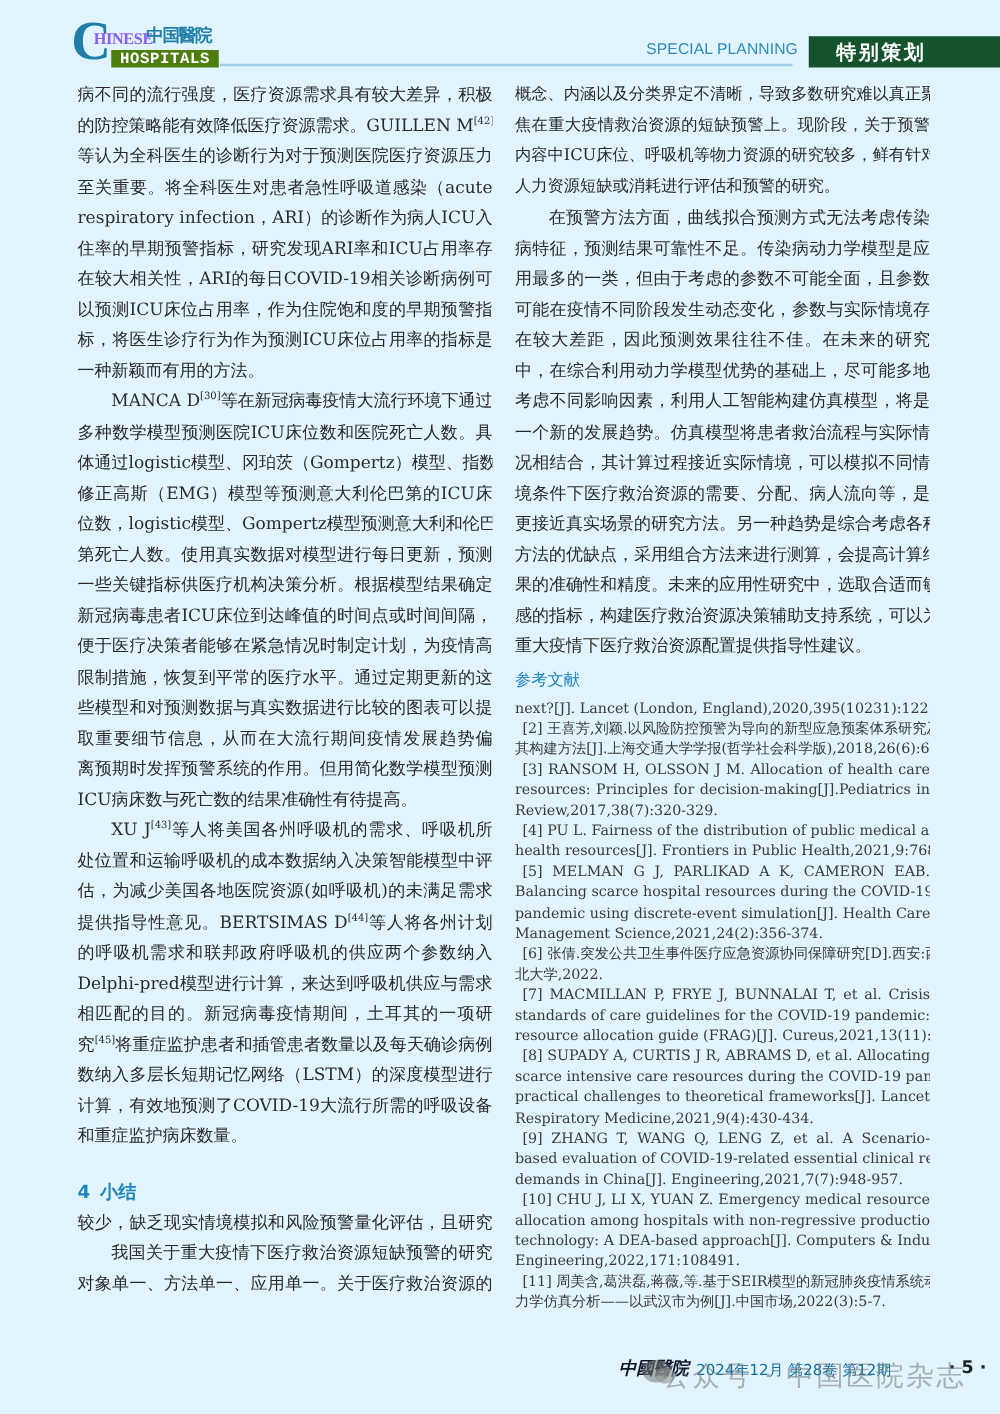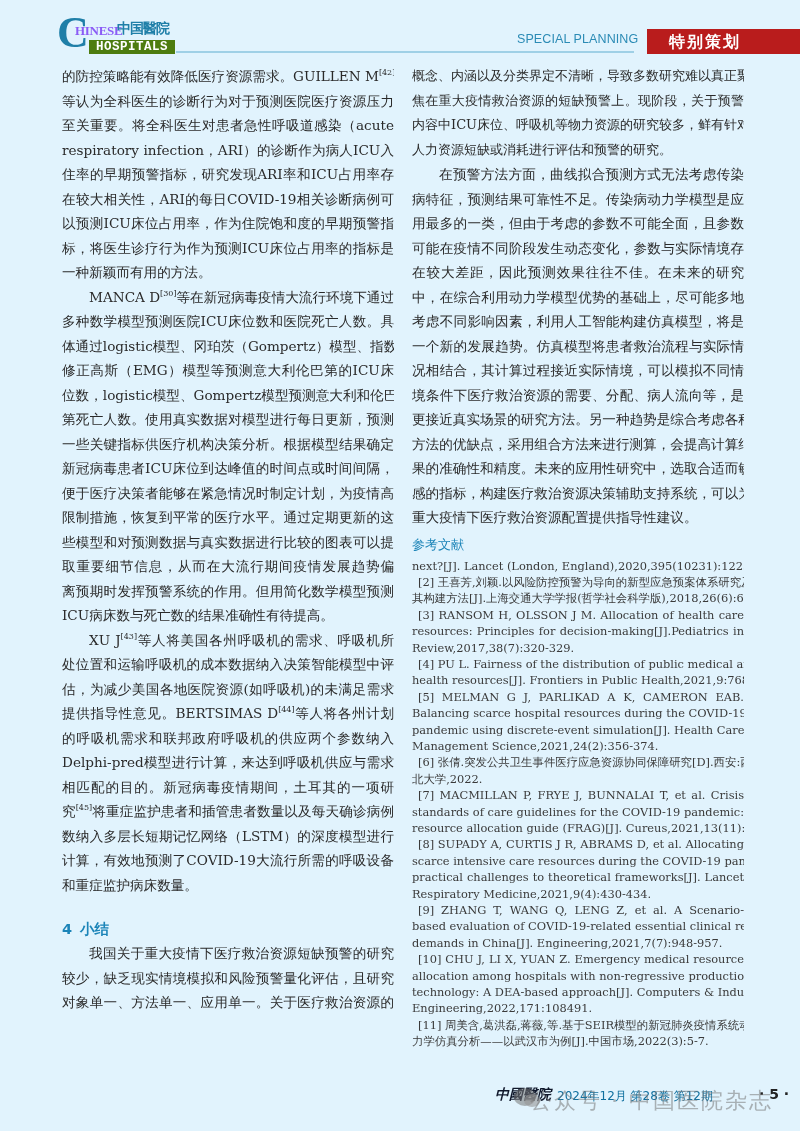--- a/index.html
+++ b/index.html
@@ -30,21 +30,21 @@
   .logo .hosp {
     position:absolute; left:32px; top:25px; width:86px; height:14px;
     background:#4d7c0f; color:#fff;
     font-family:Liberation Mono, monospace; font-weight:bold;
     font-size:12.5px; line-height:14px; text-align:center; letter-spacing:0.5px;
   }
   .hline { position:absolute; left:176px; top:51px; width:458px; height:2px; background:#9fd0e6; }
   .special { position:absolute; left:517px; top:32px;
     font-family:"Liberation Sans", sans-serif; font-size:12.5px; color:#2b8bb5; letter-spacing:0.1px; }
   .section-tag { position:absolute; left:647px; top:29px; width:153px; height:25px;
-    background:#b91c1c; color:#fff;
+    background:#14532d; color:#fff;
     font-family:"DejaVu Sans", sans-serif; font-weight:bold; font-size:16px; line-height:25px;
     padding-left:22px; box-sizing:border-box; letter-spacing:2px; }
 
   .col { position:absolute; top:64px; width:332px; }
   .col.left { left:62px; }
   .col.right { left:412px; }
   .p { font-size:13.6px; line-height:24.5px; text-align:justify; margin:0; }
   .p .cjkline { display:block; white-space:nowrap; overflow:hidden; text-align:justify; text-align-last:justify; }
   .p .cjkline.last { text-align-last:left; }
   sup { font-size:8px; line-height:0; vertical-align:super; }
@@ -79,20 +79,21 @@
     <span class="cn">中国醫院</span>
     <span class="hosp">HOSPITALS</span>
   </div>
   <div class="hline"></div>
   <div class="special">SPECIAL PLANNING</div>
   <div class="section-tag">特别策划</div>
 </div>
 
 <div class="col left">
   <div class="p">
+    <span class="cjkline">病不同的流行强度，医疗资源需求具有较大差异，积极</span>
     <span class="cjkline"><span>的防控策略能有效降低医疗资源需求。GUILLEN M</span><sup>[42]</sup></span>
     <span class="cjkline">等认为全科医生的诊断行为对于预测医院医疗资源压力</span>
     <span class="cjkline">至关重要。将全科医生对患者急性呼吸道感染（acute</span>
     <span class="cjkline">respiratory infection，ARI）的诊断作为病人ICU入</span>
     <span class="cjkline">住率的早期预警指标，研究发现ARI率和ICU占用率存</span>
     <span class="cjkline">在较大相关性，ARI的每日COVID-19相关诊断病例可</span>
     <span class="cjkline">以预测ICU床位占用率，作为住院饱和度的早期预警指</span>
     <span class="cjkline">标，将医生诊疗行为作为预测ICU床位占用率的指标是</span>
     <span class="cjkline last">一种新颖而有用的方法。</span>
   </div>
@@ -123,22 +124,22 @@
     <span class="cjkline"><span>究</span><sup>[45]</sup><span>将重症监护患者和插管患者数量以及每天确诊病例</span></span>
     <span class="cjkline">数纳入多层长短期记忆网络（LSTM）的深度模型进行</span>
     <span class="cjkline">计算，有效地预测了COVID-19大流行所需的呼吸设备</span>
     <span class="cjkline last">和重症监护病床数量。</span>
   </div>
   <div style="height:20px"></div>
   <div class="h4">
     <span class="num">4</span><span>小结</span>
   </div>
   <div class="p">
+    <span class="cjkline">较少，缺乏现实情境模拟和风险预警量化评估，且研究</span>
     <span class="cjkline" style="padding-left:27px">我国关于重大疫情下医疗救治资源短缺预警的研究</span>
-    <span class="cjkline">较少，缺乏现实情境模拟和风险预警量化评估，且研究</span>
     <span class="cjkline">对象单一、方法单一、应用单一。关于医疗救治资源的</span>
   </div>
 </div>
 
 <div class="col right">
   <div class="p" style="font-size:13px">
     <span class="cjkline">概念、内涵以及分类界定不清晰，导致多数研究难以真正聚</span>
     <span class="cjkline">焦在重大疫情救治资源的短缺预警上。现阶段，关于预警</span>
     <span class="cjkline">内容中ICU床位、呼吸机等物力资源的研究较多，鲜有针对</span>
     <span class="cjkline last">人力资源短缺或消耗进行评估和预警的研究。</span>

